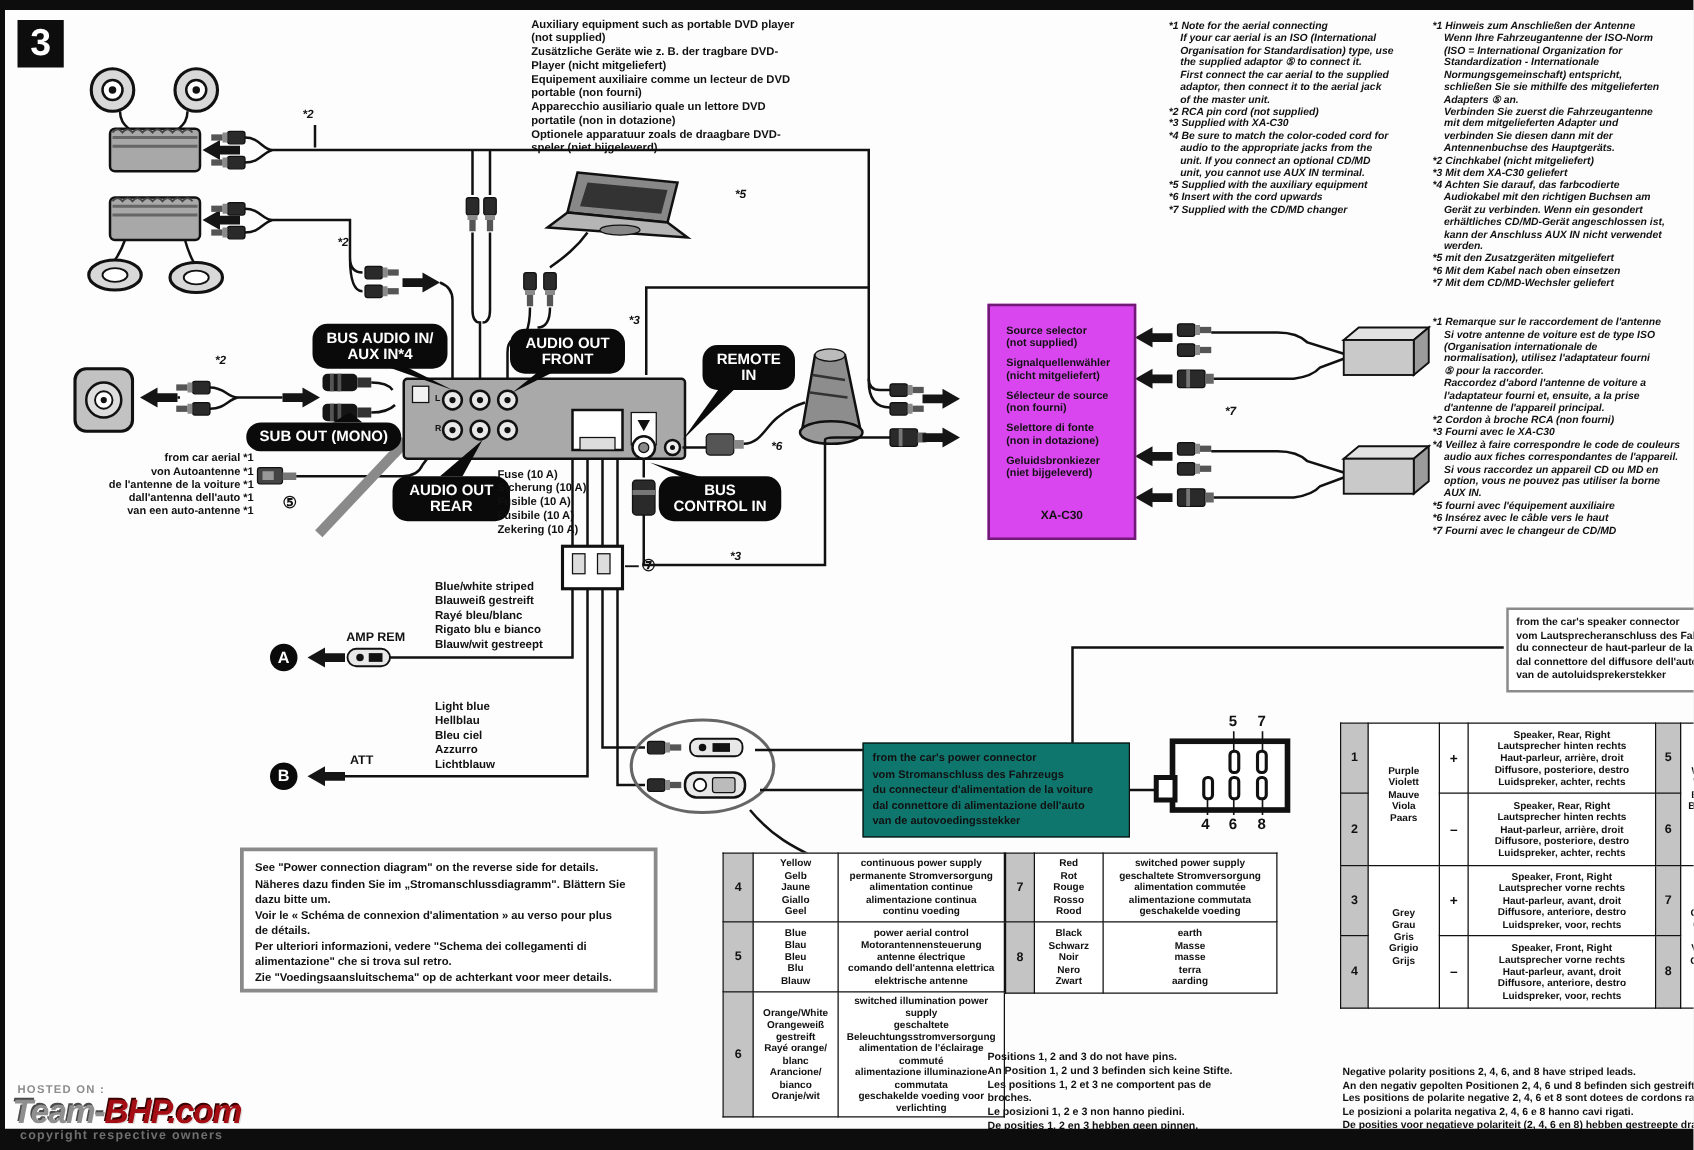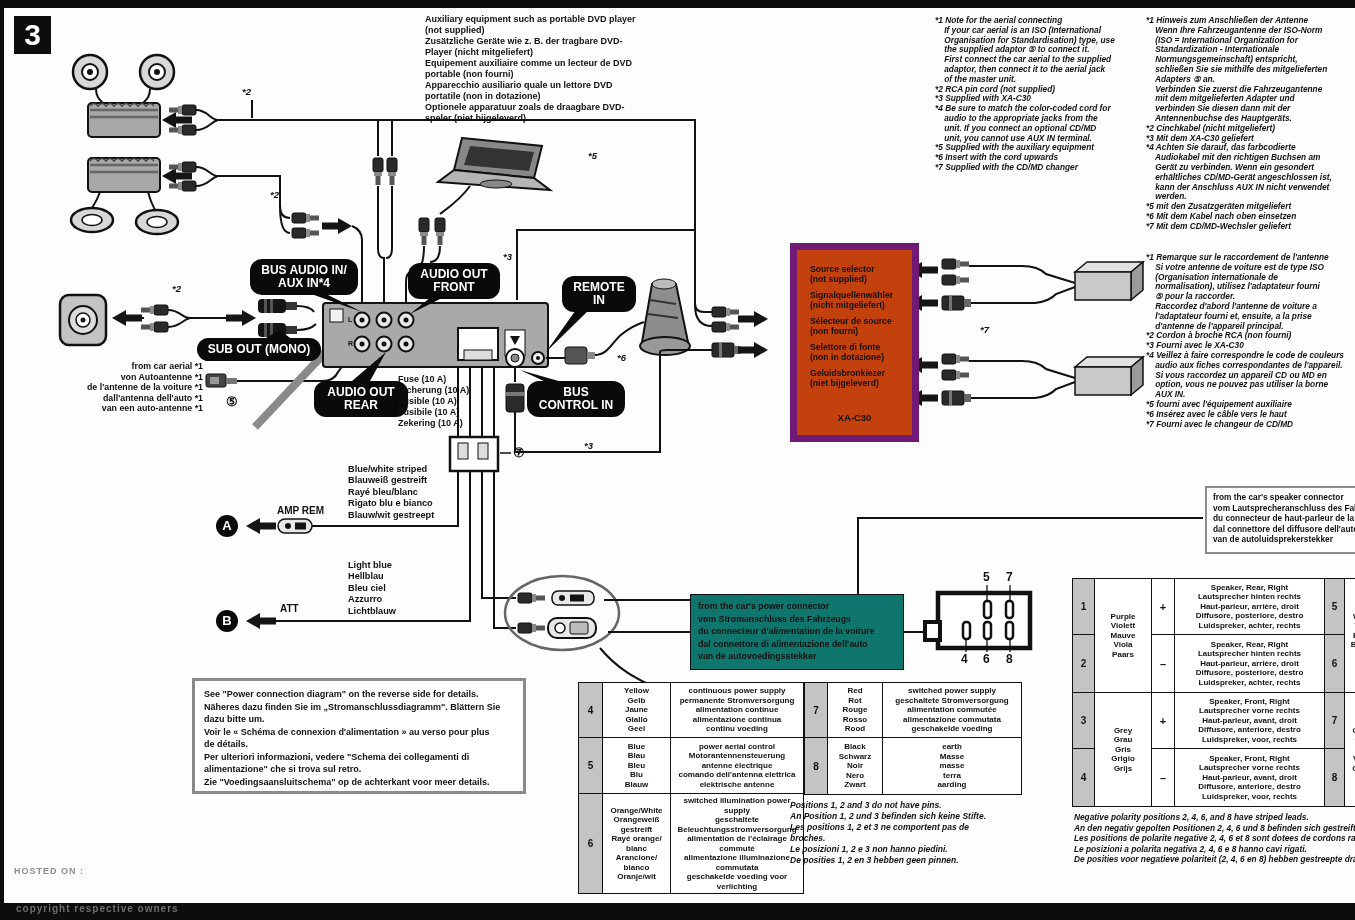--- a/index.html
+++ b/index.html
@@ -20,31 +20,31 @@
   .callout{position:absolute;font-weight:bold;font-style:italic;font-size:9.5px;}
   .cnum{position:absolute;font-size:13px;line-height:13px;font-weight:bold;}
   .pnum{position:absolute;font-weight:bold;font-size:12px;}
   .jrow{position:absolute;font-weight:bold;font-size:7px;}
   .whitebox{position:absolute;background:#0f766e;border:1.5px solid #111;}
   .whitebox .tb2{font-weight:bold;font-size:8.8px;line-height:12.6px;padding:5px 7px;}
   .graybox{position:absolute;background:#fff;border:3px solid #8a8a8a;}
   .graybox .tb2{font-weight:bold;font-size:9px;line-height:12.5px;padding:7px 9px;}
   .spkbox{position:absolute;background:#fff;border:2px solid #8a8a8a;}
   .spkbox .tb2{font-weight:bold;font-size:8.3px;line-height:10.6px;padding:4px 6px;white-space:pre;}
-  .src{position:absolute;background:#c2410c;border:7px solid #701a75;}
+  .src{position:absolute;background:#d946ef;border:2px solid #701a75;}
   .src .lines{position:absolute;left:13px;top:14px;font-weight:bold;font-size:8.6px;line-height:10px;}
   .src .lines div:nth-child(2n){margin-bottom:6px;}
   .src .model{position:absolute;left:0;right:0;bottom:12px;text-align:center;font-weight:bold;font-size:9.5px;margin-top:40px;}
   table.wire{position:absolute;border-collapse:collapse;table-layout:fixed;background:#fff;}
   table.wire td{border:1.6px solid #111;font-weight:bold;text-align:center;vertical-align:middle;padding:1px 2px;}
   td.pin{background:#c4c4c4;font-size:10px;}
   td.col{font-size:8px;line-height:9.5px;}
   td.dsc{font-size:8px;line-height:9.5px;}
   td.sgn{font-size:11px;}
-  .inote{position:absolute;font-style:italic;font-weight:bold;font-size:8.5px;line-height:11px;}
+  .inote{position:absolute;font-weight:bold;font-size:8.5px;line-height:11px;margin-top:40px;}
   .inote div{white-space:pre;}
   .wm-host{position:absolute;font-weight:bold;font-size:9px;color:#8d8d8d;letter-spacing:1px;}
   .wm-logo{position:absolute;font-weight:bold;font-style:italic;font-size:27px;letter-spacing:-1px;}
   .wm-logo .g{color:#8f8f8f;text-shadow:1px 1px 0 #fff,-1px -1px 0 #4a4a4a;}
   .wm-logo .r{color:#a50d14;text-shadow:1px 1px 0 #ddd,-1px -1px 0 #3a0000;}
   .wm-copy{position:absolute;font-weight:bold;font-size:10px;color:#6f6f6f;letter-spacing:1px;z-index:6;}
 </style>
 </head>
 <body>
 
@@ -666,15 +666,16 @@
   <span class="callout" style="left:270px;top:189px;">*2</span>
   <span class="callout" style="left:172px;top:283px;">*2</span>
   <span class="callout" style="left:503px;top:251px;">*3</span>
   <span class="callout" style="left:584px;top:440px;">*3</span>
   <span class="callout" style="left:588px;top:150px;">*5</span>
   <span class="callout" style="left:617px;top:352px;">*6</span>
   <span class="callout" style="left:980px;top:324px;">*7</span>
   <span class="cnum" style="left:513px;top:446px;">⑦</span>
 
   <div class="wm-host" style="left:14px;top:866px;">HOSTED ON :</div>
+  <div class="wm-logo" style="left:10px;top:874px;z-index:6;"><span class="g">Team-</span><span class="r">BHP.com</span></div>
   <div class="wm-copy" style="left:16px;top:903px;">copyright respective owners</div>
 
 </div>
 
 </body></html>

